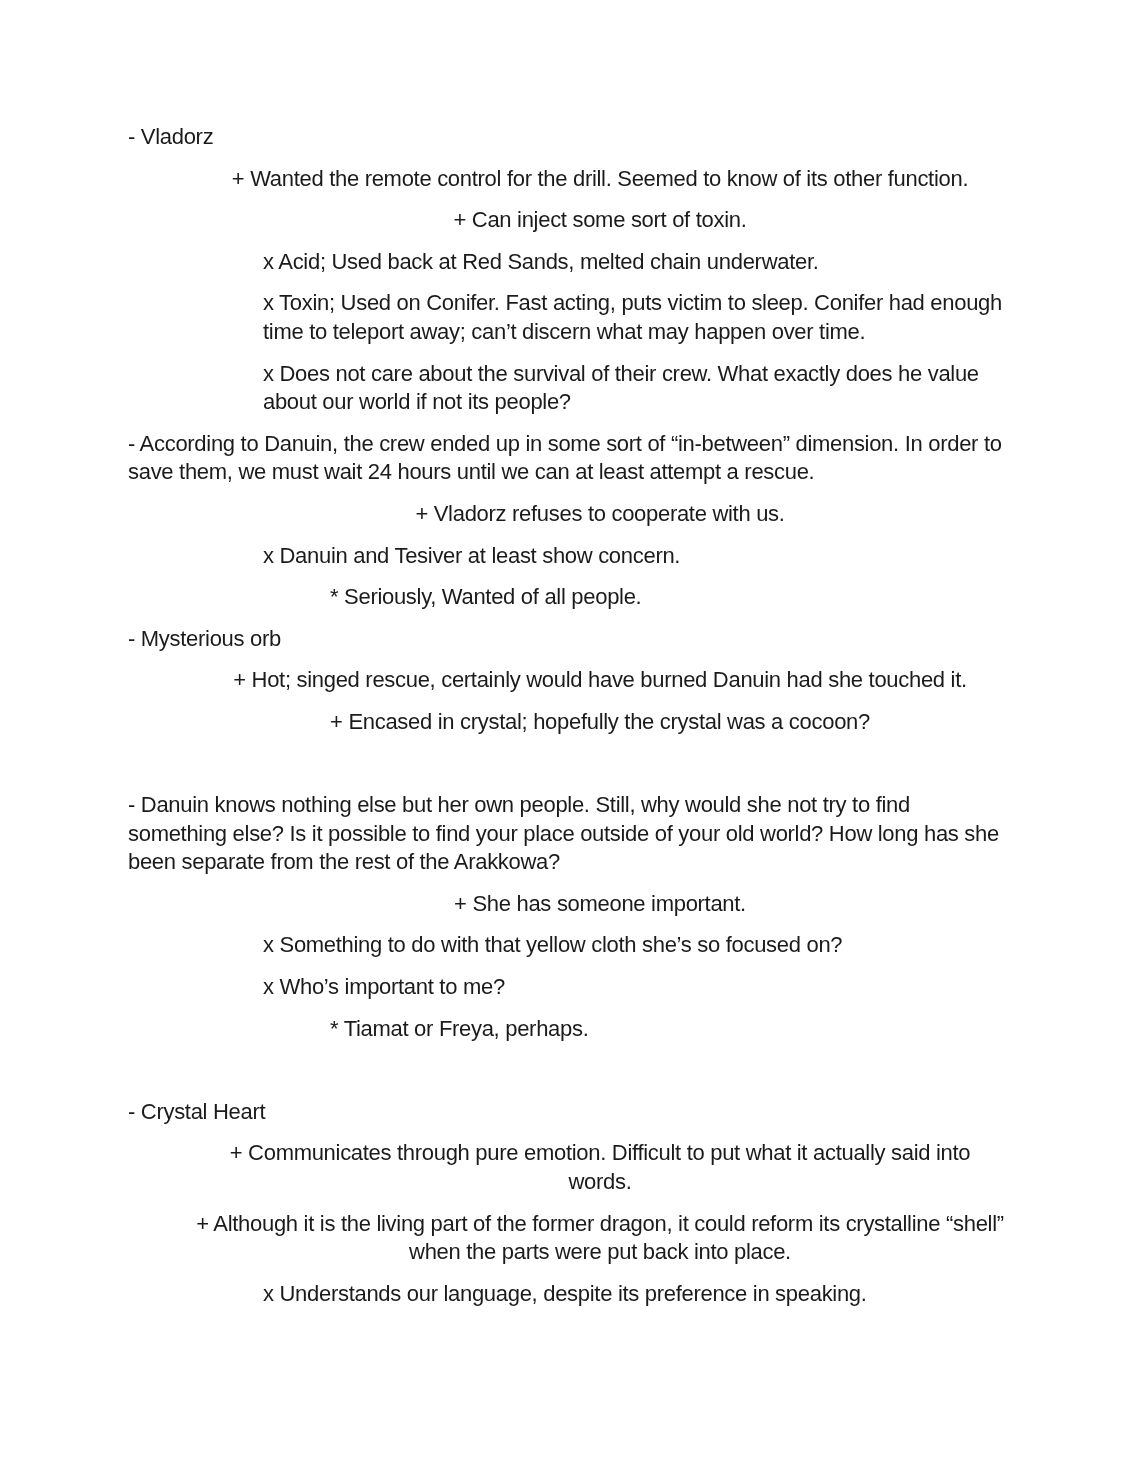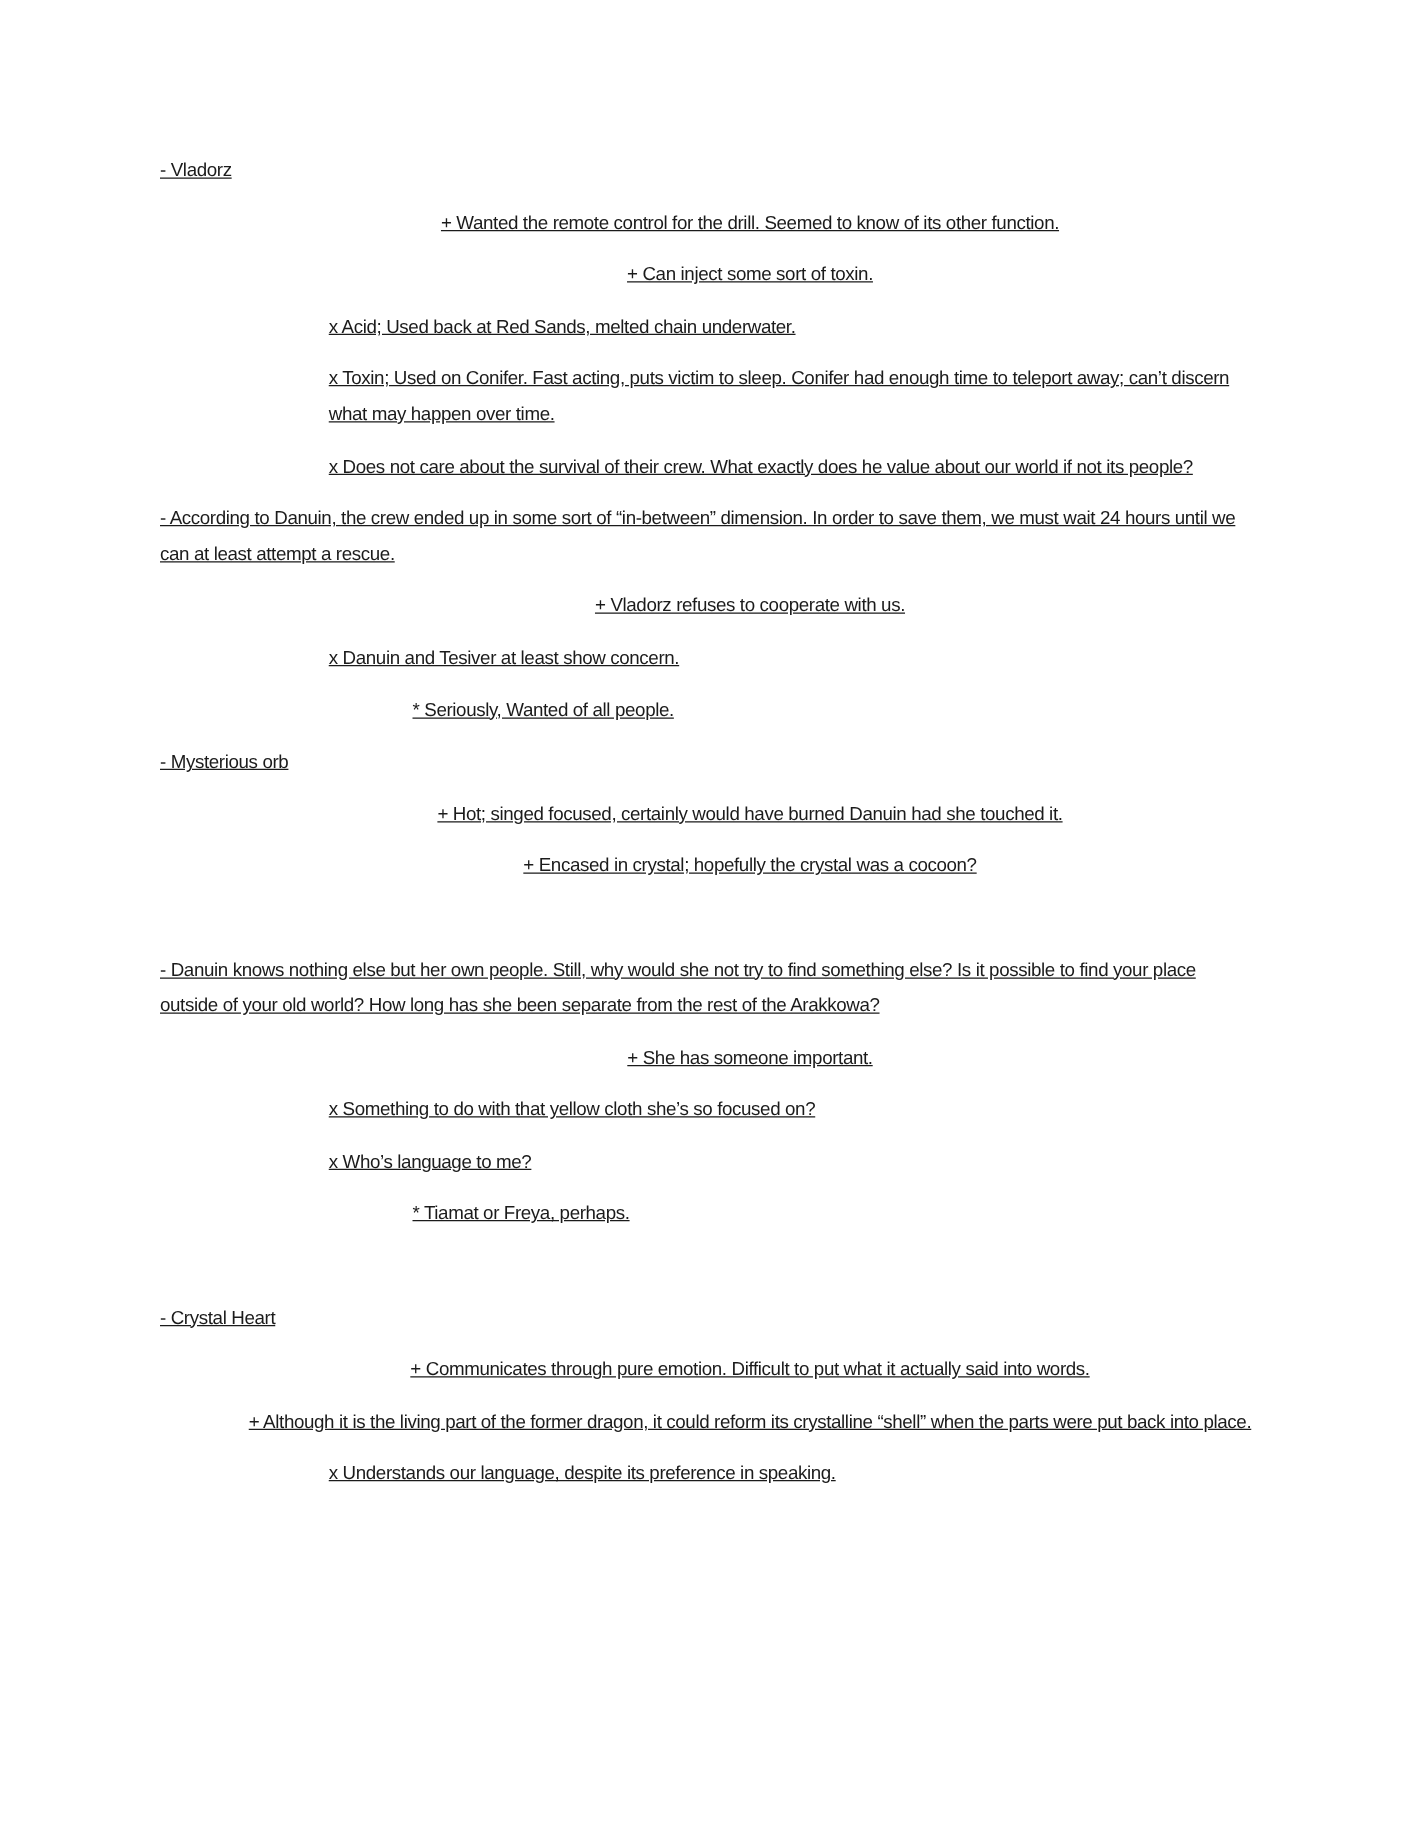--- a/index.html
+++ b/index.html
@@ -14,27 +14,26 @@
   }
   .page {
     box-sizing: border-box;
     width: 1130px;
     height: 1465px;
     padding: 123px 126px 0 128px;
     background: #ffffff;
   }
   p.para {
     font-family: "Liberation Sans", sans-serif;
-    font-size: 15px;
+    font-size: 22px;
     line-height: 28.6px;
     letter-spacing: -0.3px;
     color: #1b1b1b;
     margin: 0 0 13px 0;
     padding: 0;
-    text-decoration: underline;
   }
   p.para.indent-1 { padding-left: 68px; text-align: center; }
   p.para.indent-2 { padding-left: 135px; }
   p.para.indent-3 { padding-left: 202px; }
   p.para.blank { height: 28.6px; }
 </style>
 </head>
 <body>
 
 <main class="page">
@@ -43,27 +42,27 @@
       <p class="para indent-1">+ Wanted the remote control for the drill. Seemed to know of its other function.</p>
       <p class="para indent-1">+ Can inject some sort of toxin.</p>
       <p class="para indent-2">x Acid; Used back at Red Sands, melted chain underwater.</p>
       <p class="para indent-2">x Toxin; Used on Conifer. Fast acting, puts victim to sleep. Conifer had enough time to teleport away; can’t discern what may happen over time.</p>
       <p class="para indent-2">x Does not care about the survival of their crew. What exactly does he value about our world if not its people?</p>
       <p class="para indent-0">- According to Danuin, the crew ended up in some sort of “in-between” dimension. In order to save them, we must wait 24 hours until we can at least attempt a rescue.</p>
       <p class="para indent-1">+ Vladorz refuses to cooperate with us.</p>
       <p class="para indent-2">x Danuin and Tesiver at least show concern.</p>
       <p class="para indent-3">* Seriously, Wanted of all people.</p>
       <p class="para indent-0">- Mysterious orb</p>
-      <p class="para indent-1">+ Hot; singed focused, certainly would have burned Danuin had she touched it.</p>
+      <p class="para indent-1">+ Hot; singed rescue, certainly would have burned Danuin had she touched it.</p>
       <p class="para indent-1">+ Encased in crystal; hopefully the crystal was a cocoon?</p>
       <p class="para indent-0 blank"></p>
       <p class="para indent-0">- Danuin knows nothing else but her own people. Still, why would she not try to find something else? Is it possible to find your place outside of your old world? How long has she been separate from the rest of the Arakkowa?</p>
       <p class="para indent-1">+ She has someone important.</p>
       <p class="para indent-2">x Something to do with that yellow cloth she’s so focused on?</p>
-      <p class="para indent-2">x Who’s language to me?</p>
+      <p class="para indent-2">x Who’s important to me?</p>
       <p class="para indent-3">* Tiamat or Freya, perhaps.</p>
       <p class="para indent-0 blank"></p>
       <p class="para indent-0">- Crystal Heart</p>
       <p class="para indent-1">+ Communicates through pure emotion. Difficult to put what it actually said into words.</p>
       <p class="para indent-1">+ Although it is the living part of the former dragon, it could reform its crystalline “shell” when the parts were put back into place.</p>
       <p class="para indent-2">x Understands our language, despite its preference in speaking.</p>
     </div>
 </main>
 
 </body></html>

